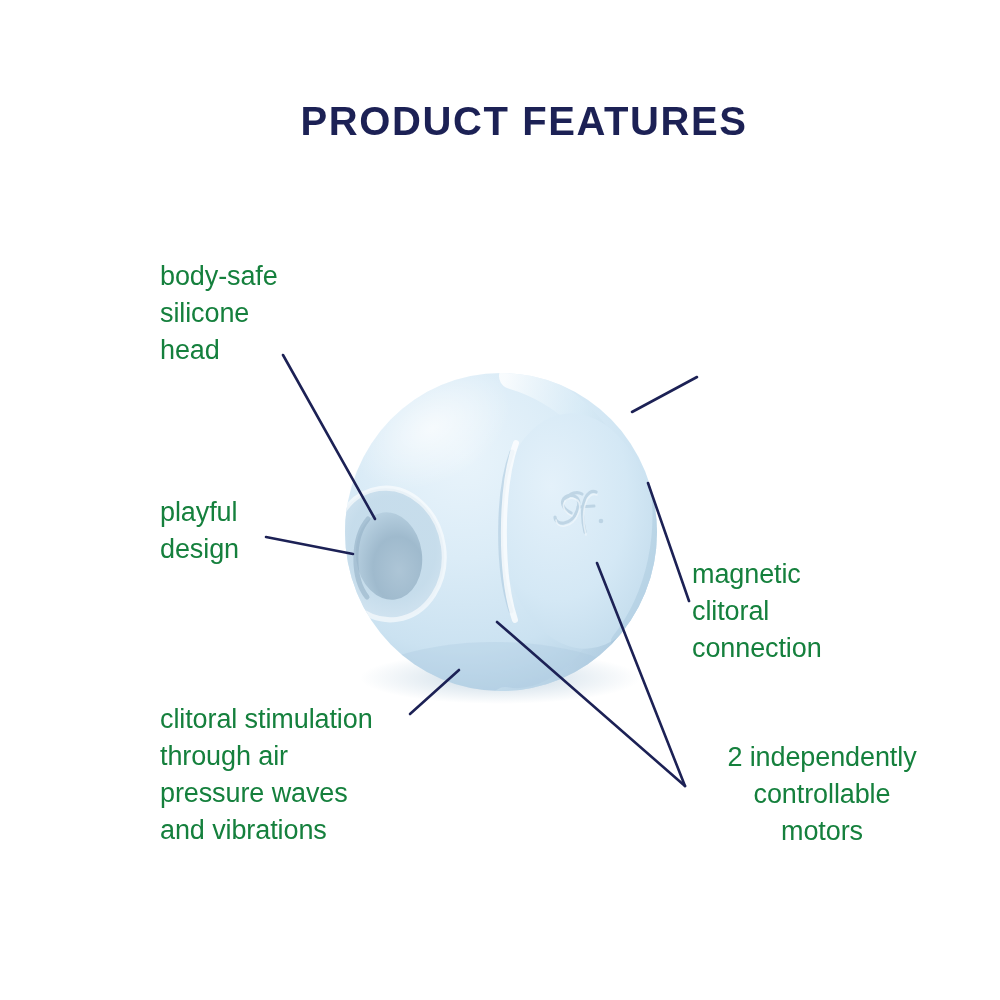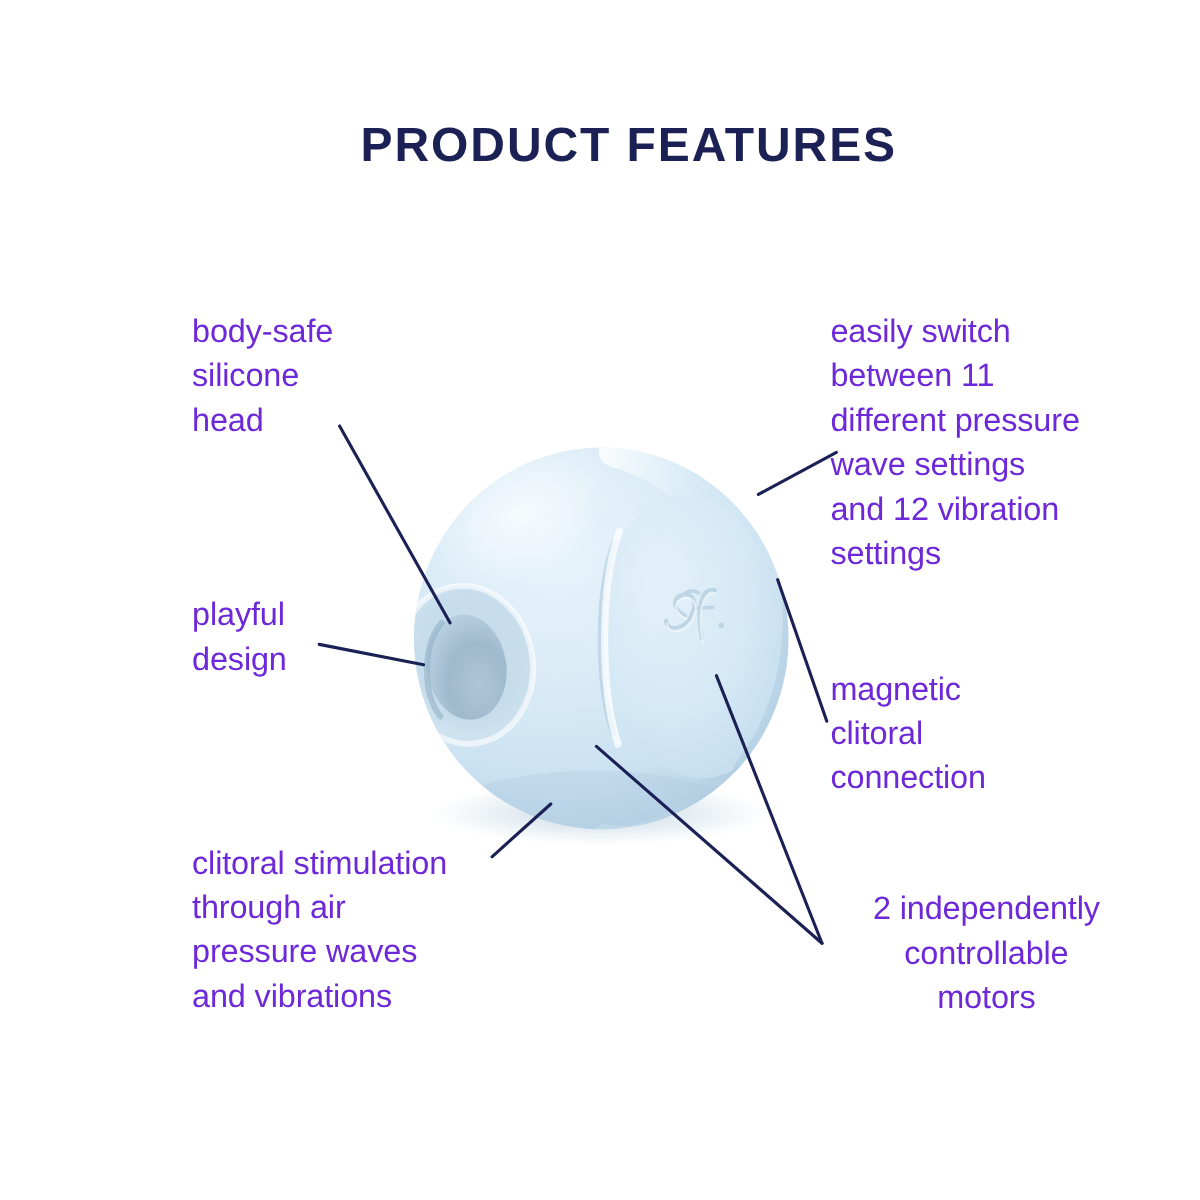--- a/index.html
+++ b/index.html
@@ -29,21 +29,21 @@
     font-weight: bold;
     letter-spacing: 1.6px;
     color: #1c2155;
     white-space: nowrap;
     padding-left: 24px;
   }
 
   
   .label {
     position: absolute;
-    color: #6d28d9;
+    color: #15803d;
     font-family: "Liberation Sans", sans-serif;
     font-size: 27px;
     line-height: 37px;
     font-weight: 400;
     letter-spacing: -0.1px;
     white-space: pre-line;
   }
   #lbl-head      { left: 160px; top: 258px; width: 260px; }
   #lbl-playful   { left: 160px; top: 494px; width: 240px; }
   #lbl-clitoral  { left: 160px; top: 701px; width: 300px; }
@@ -193,26 +193,20 @@
 head</div>
 
   <div class="label" id="lbl-playful">playful
 design</div>
 
   <div class="label" id="lbl-clitoral">clitoral stimulation
 through air
 pressure waves
 and vibrations</div>
 
-  <div class="label" id="lbl-settings">easily switch
-between 11
-different pressure
-wave settings
-and 12 vibration
-settings</div>
 
   <div class="label" id="lbl-magnetic">magnetic
 clitoral
 connection</div>
 
   <div class="label" id="lbl-motors">2 independently
 controllable
 motors</div>
 
 </div>

